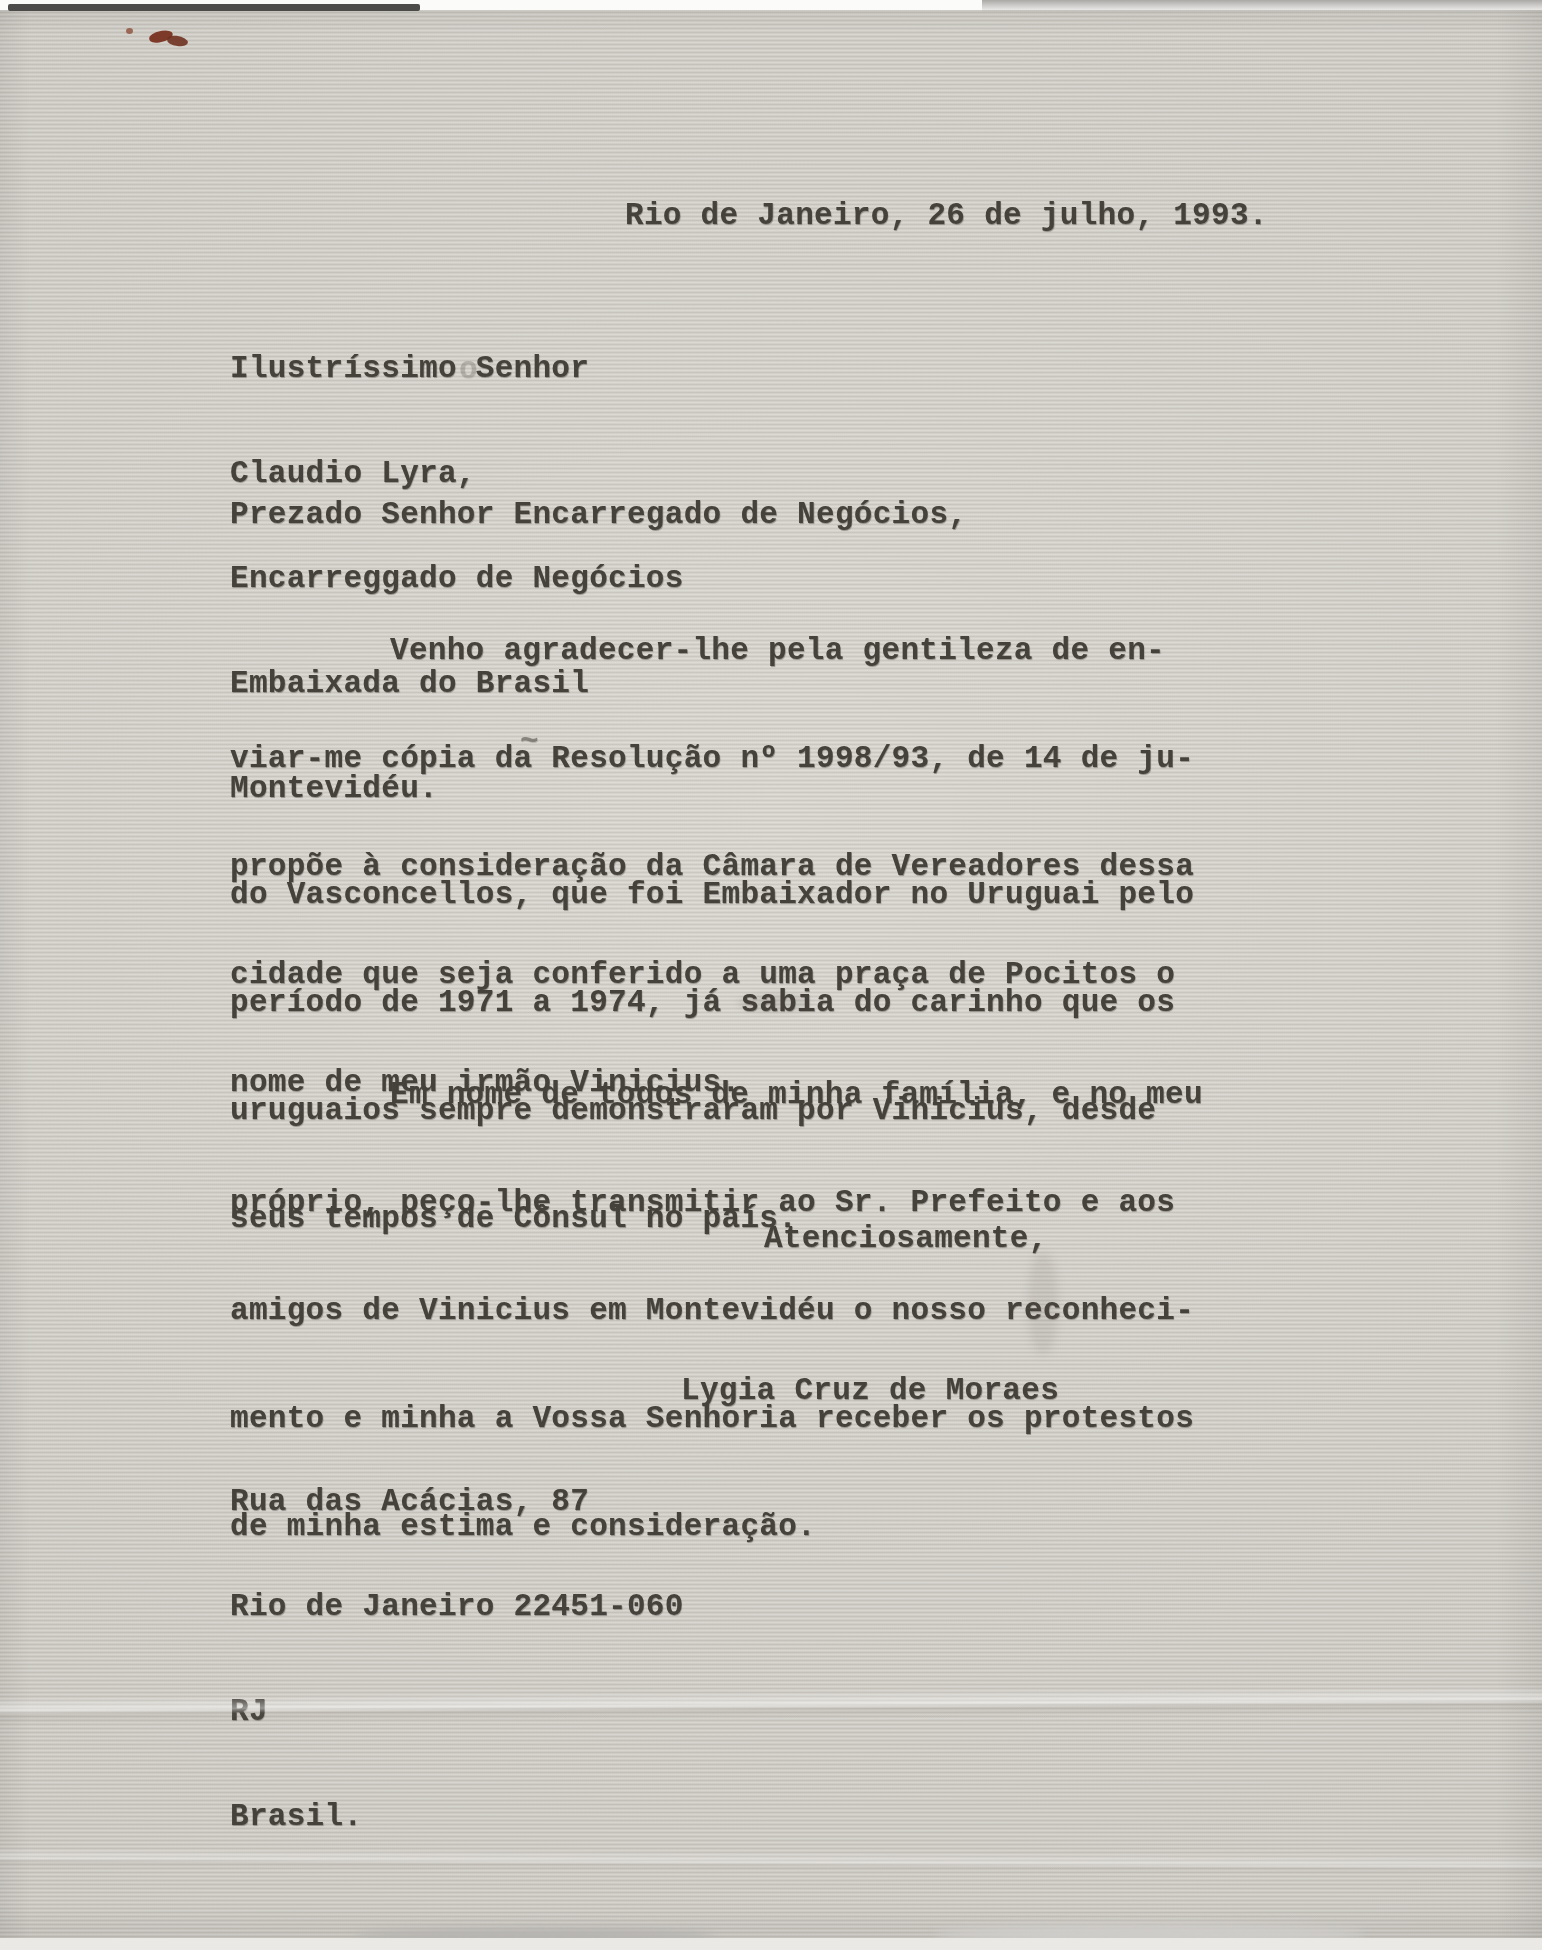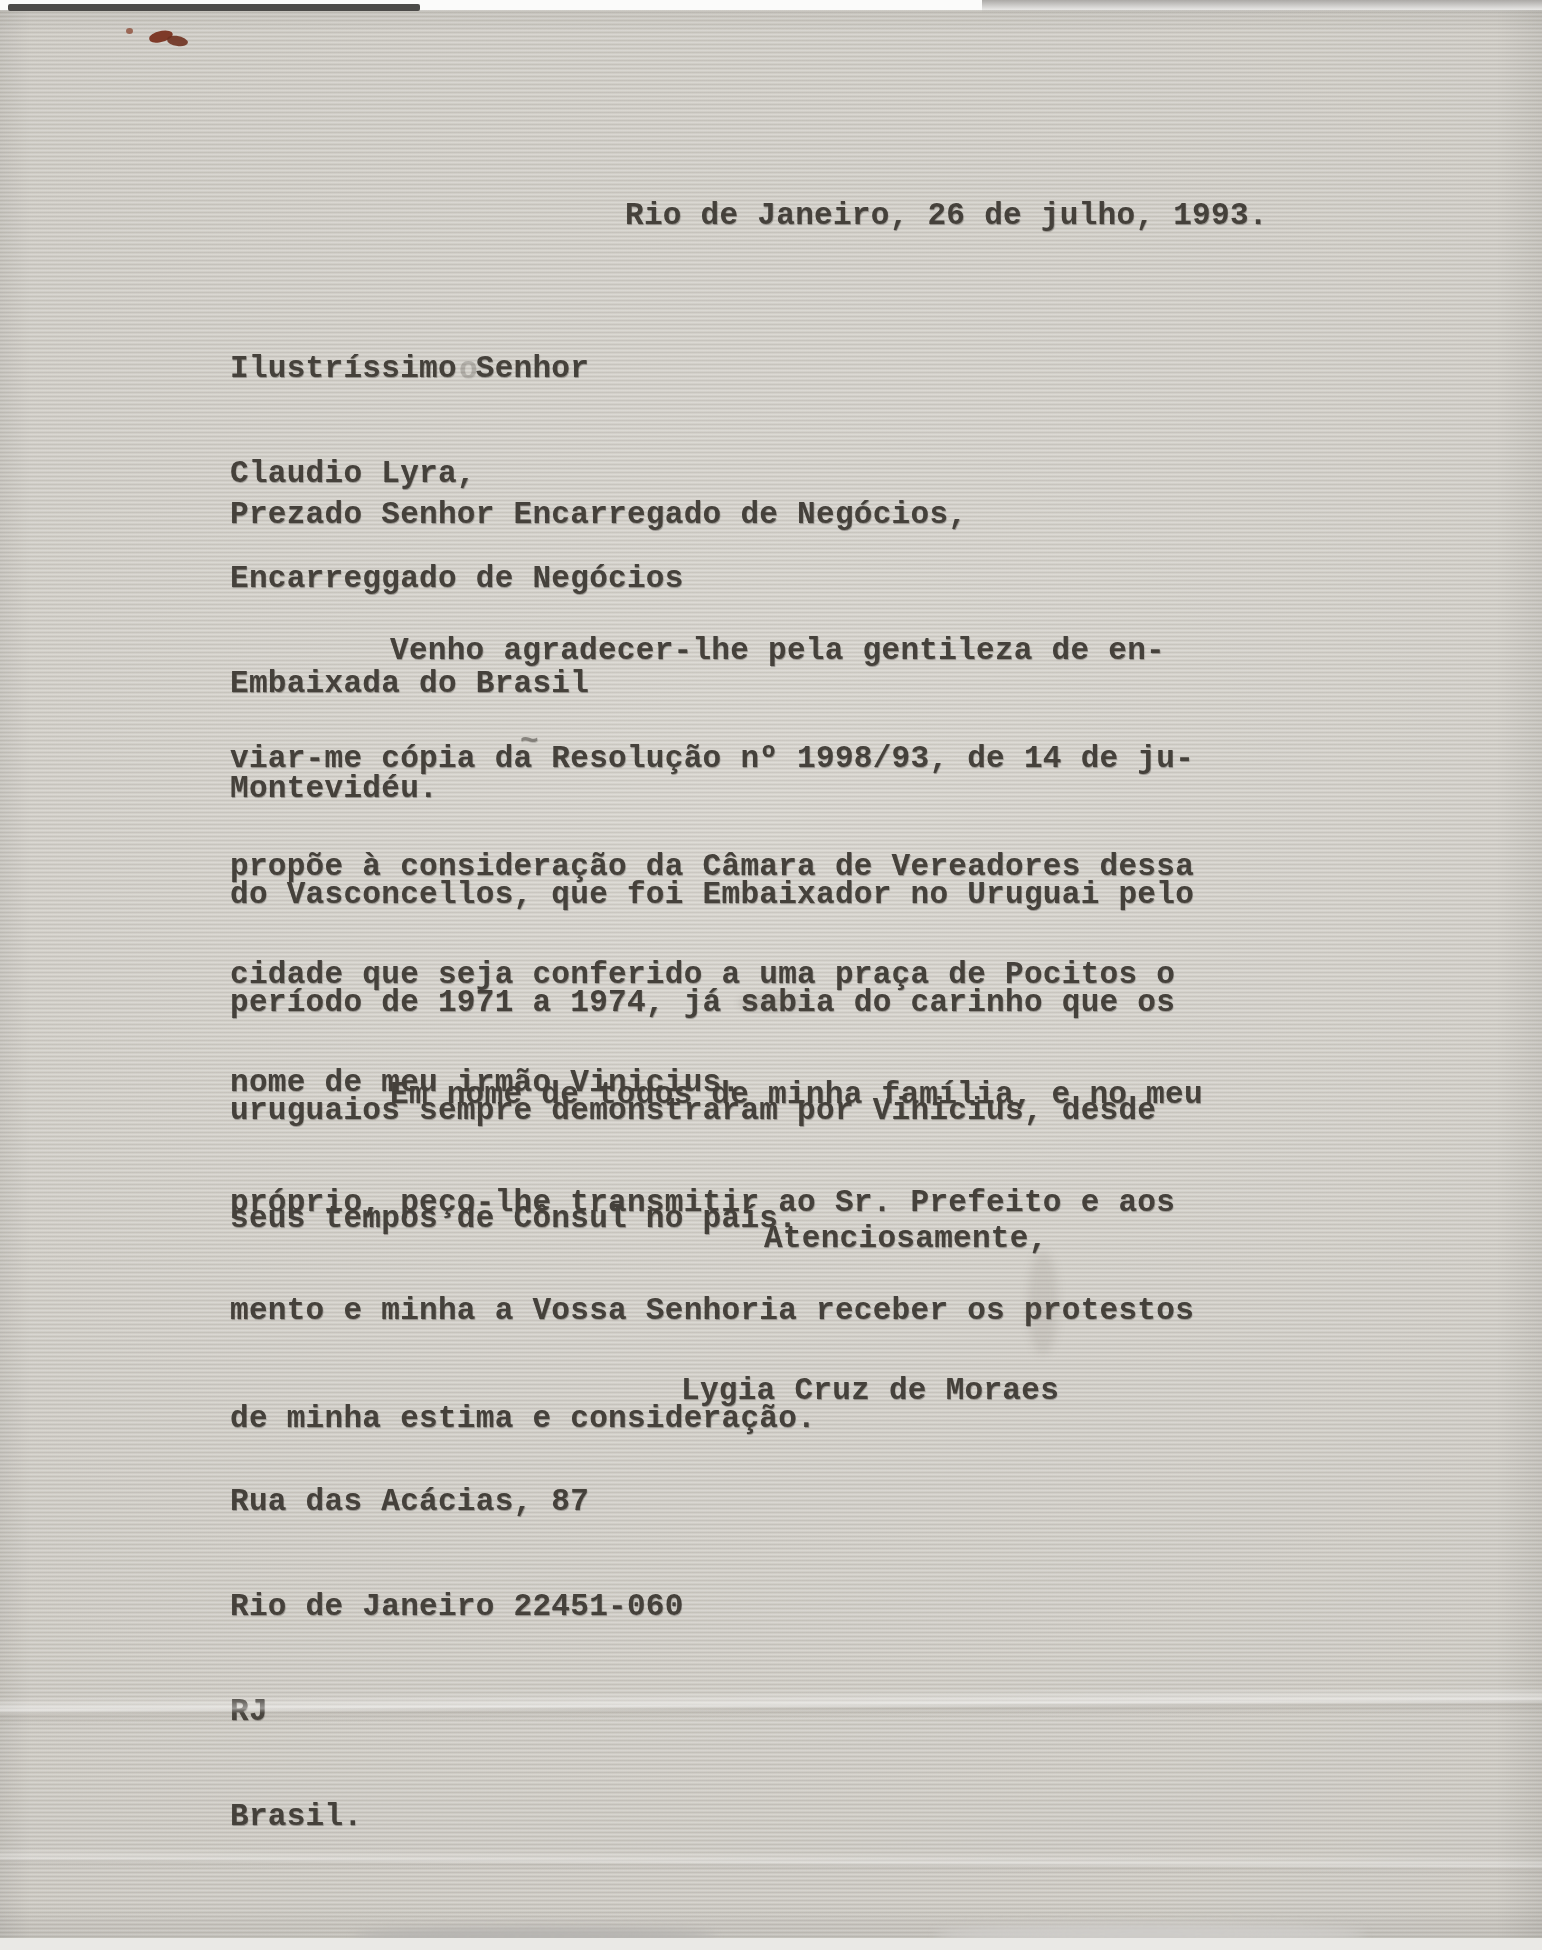--- a/index.html
+++ b/index.html
@@ -167,20 +167,21 @@
   <div class="t" style="left:230px; top:805px;">
     <div>do Vasconcellos, que foi Embaixador no Uruguai pelo</div>
     <div>período de 1971 a 1974, já sabia do carinho que os</div>
     <div>uruguaios sempre demonstraram por Vinicius, desde</div>
     <div>seus tempos de Cônsul no país.</div>
   </div>
 
   <div class="t" style="left:230px; top:1005px;">
     <div class="indent">Em nome de todos de minha família, e no meu</div>
     <div>próprio, peço-lhe transmitir ao Sr. Prefeito e aos</div>
+    <div>amigos de Vinicius em Montevidéu o nosso reconheci-</div>
     <div>mento e minha a Vossa Senhoria receber os protestos</div>
     <div>de minha estima e consideração.</div>
   </div>
 
   <div class="t" style="left:764px; top:1221px;">Atenciosamente,</div>
 
   <div class="t" style="left:681px; top:1373px;">Lygia Cruz de Moraes</div>
 
   <div class="t lh35" style="left:230px; top:1414px;">
     <div>Rua das Acácias, 87</div>

